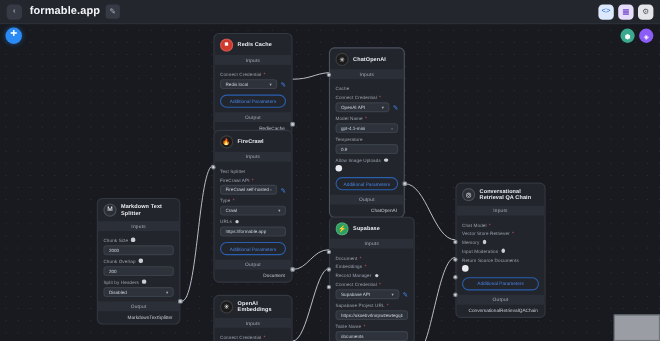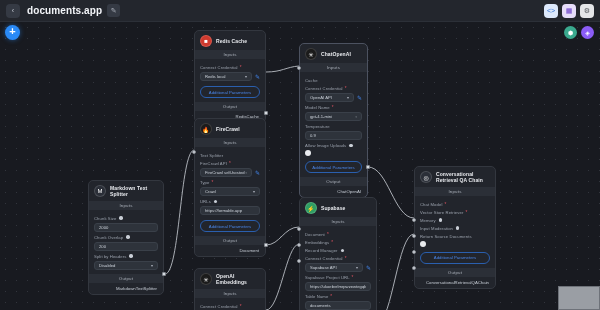--- a/index.html
+++ b/index.html
@@ -137,21 +137,21 @@
 </style>
 </head>
 <body>
 
 <div class="app">
 
   <div class="header">
     <div class="hbtn">
       <span>‹</span>
     </div>
-    <div class="app-title">documents.app</div>
+    <div class="app-title">formable.app</div>
     <div class="edit-chip">
       <span>✎</span>
     </div>
     <div class="hspacer"></div>
     <div class="htool code">
       <span>&lt;&gt;</span>
     </div>
     <div class="htool api">
       <span>▦</span>
     </div>

